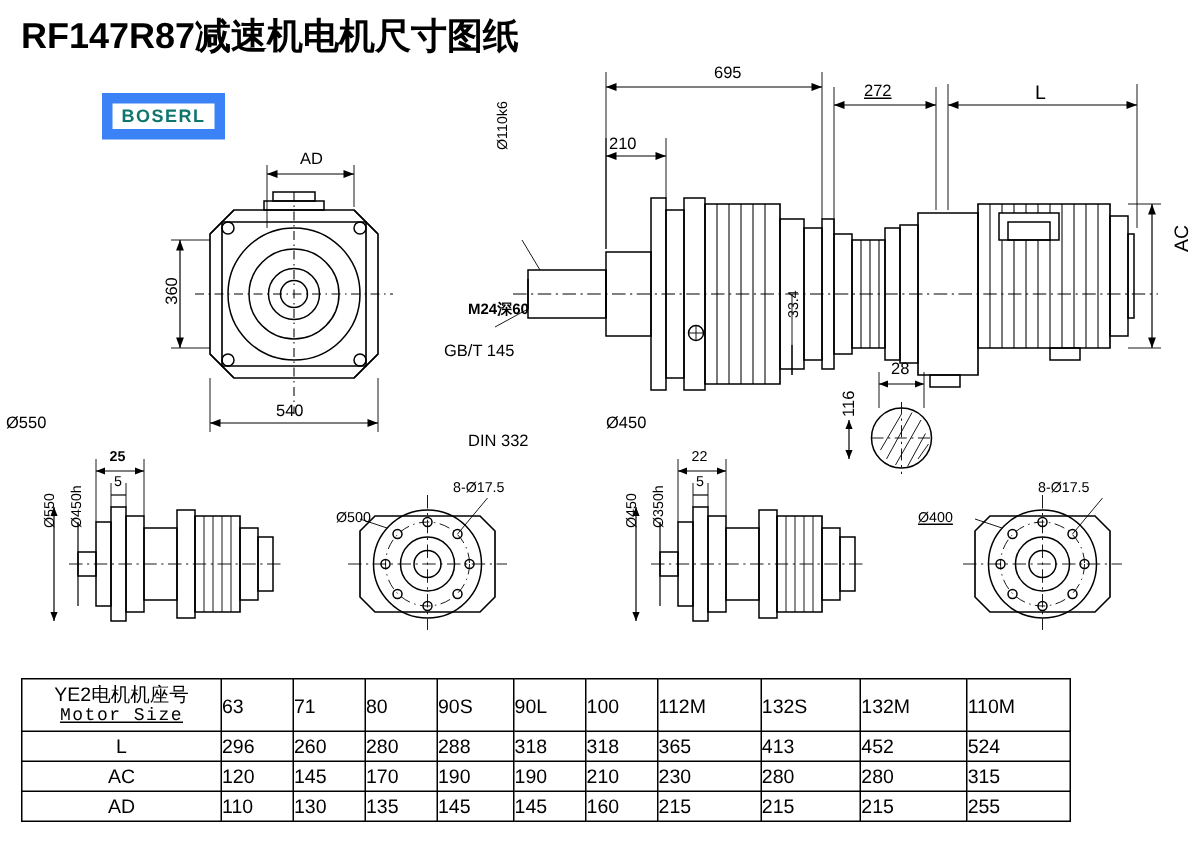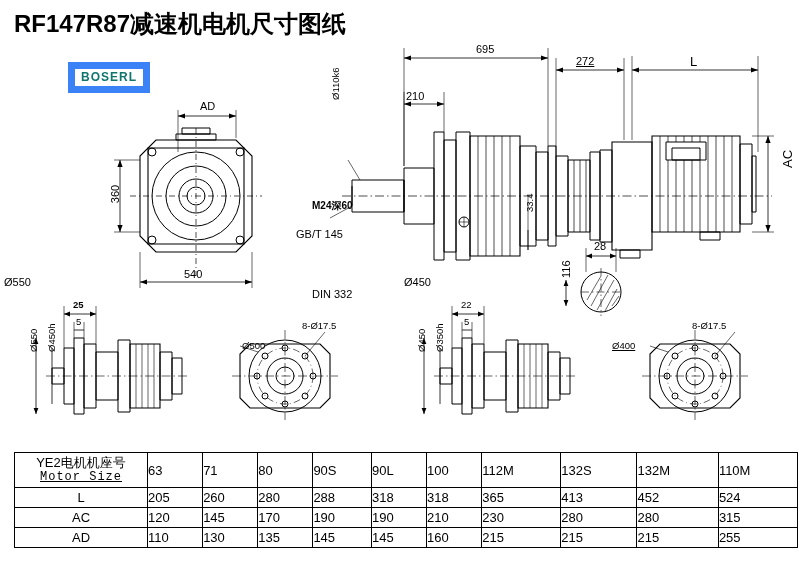--- a/index.html
+++ b/index.html
@@ -31,21 +31,21 @@
   }
 
   .dimtxt{position:absolute;font-size:11px;white-space:nowrap;}
   .dimtxt.small{font-size:9.5px;}
 
   svg.layer{position:absolute;left:0;top:0;width:800px;height:572px;}
 
   
   .tbl{
     position:absolute;left:14px;top:452px;
-    width:784px;
+    width:700px;
     border-collapse:collapse;
     font-size:13px;
   }
   .tbl td{
     border:1px solid #000;
     text-align:left;
     height:19px;
     padding:0;
   }
   .tbl td.hdr{
@@ -361,21 +361,21 @@
   <div class="dimtxt" style="left:4px;top:276px;">Ø550</div>
   <div class="dimtxt" style="left:404px;top:276px;">Ø450</div>
 
   <div class="dimtxt small" style="left:73px;top:299px;font-weight:bold;">25</div>
   <div class="dimtxt small" style="left:76px;top:316px;">5</div>
   <div class="dimtxt small" style="left:461px;top:299px;">22</div>
   <div class="dimtxt small" style="left:464px;top:316px;">5</div>
 
   <div class="dimtxt small" style="left:302px;top:320px;">8-Ø17.5</div>
   <div class="dimtxt small" style="left:692px;top:320px;">8-Ø17.5</div>
-  <div class="dimtxt small" style="left:224px;top:340px;margin-left:18px;">Ø500</div>
+  <div class="dimtxt small" style="left:224px;top:340px;">Ø500</div>
   <div class="dimtxt small" style="left:612px;top:340px;text-decoration:underline;">Ø400</div>
 
   <div class="dimtxt small" style="left:28px;top:352px;transform:rotate(-90deg);transform-origin:left top;">Ø550</div>
   <div class="dimtxt small" style="left:46px;top:352px;transform:rotate(-90deg);transform-origin:left top;">Ø450h</div>
   <div class="dimtxt small" style="left:416px;top:352px;transform:rotate(-90deg);transform-origin:left top;">Ø450</div>
   <div class="dimtxt small" style="left:434px;top:352px;transform:rotate(-90deg);transform-origin:left top;">Ø350h</div>
 
   <table class="tbl">
     <tbody>
         <tr class="headrow">
@@ -389,21 +389,21 @@
       <td>90S</td>
       <td>90L</td>
       <td>100</td>
       <td>112M</td>
       <td>132S</td>
       <td>132M</td>
       <td>110M</td>
     </tr>
     <tr>
       <td class="hdr">L</td>
-      <td>205</td>
+      <td>296</td>
       <td>260</td>
       <td>280</td>
       <td>288</td>
       <td>318</td>
       <td>318</td>
       <td>365</td>
       <td>413</td>
       <td>452</td>
       <td>524</td>
     </tr>

